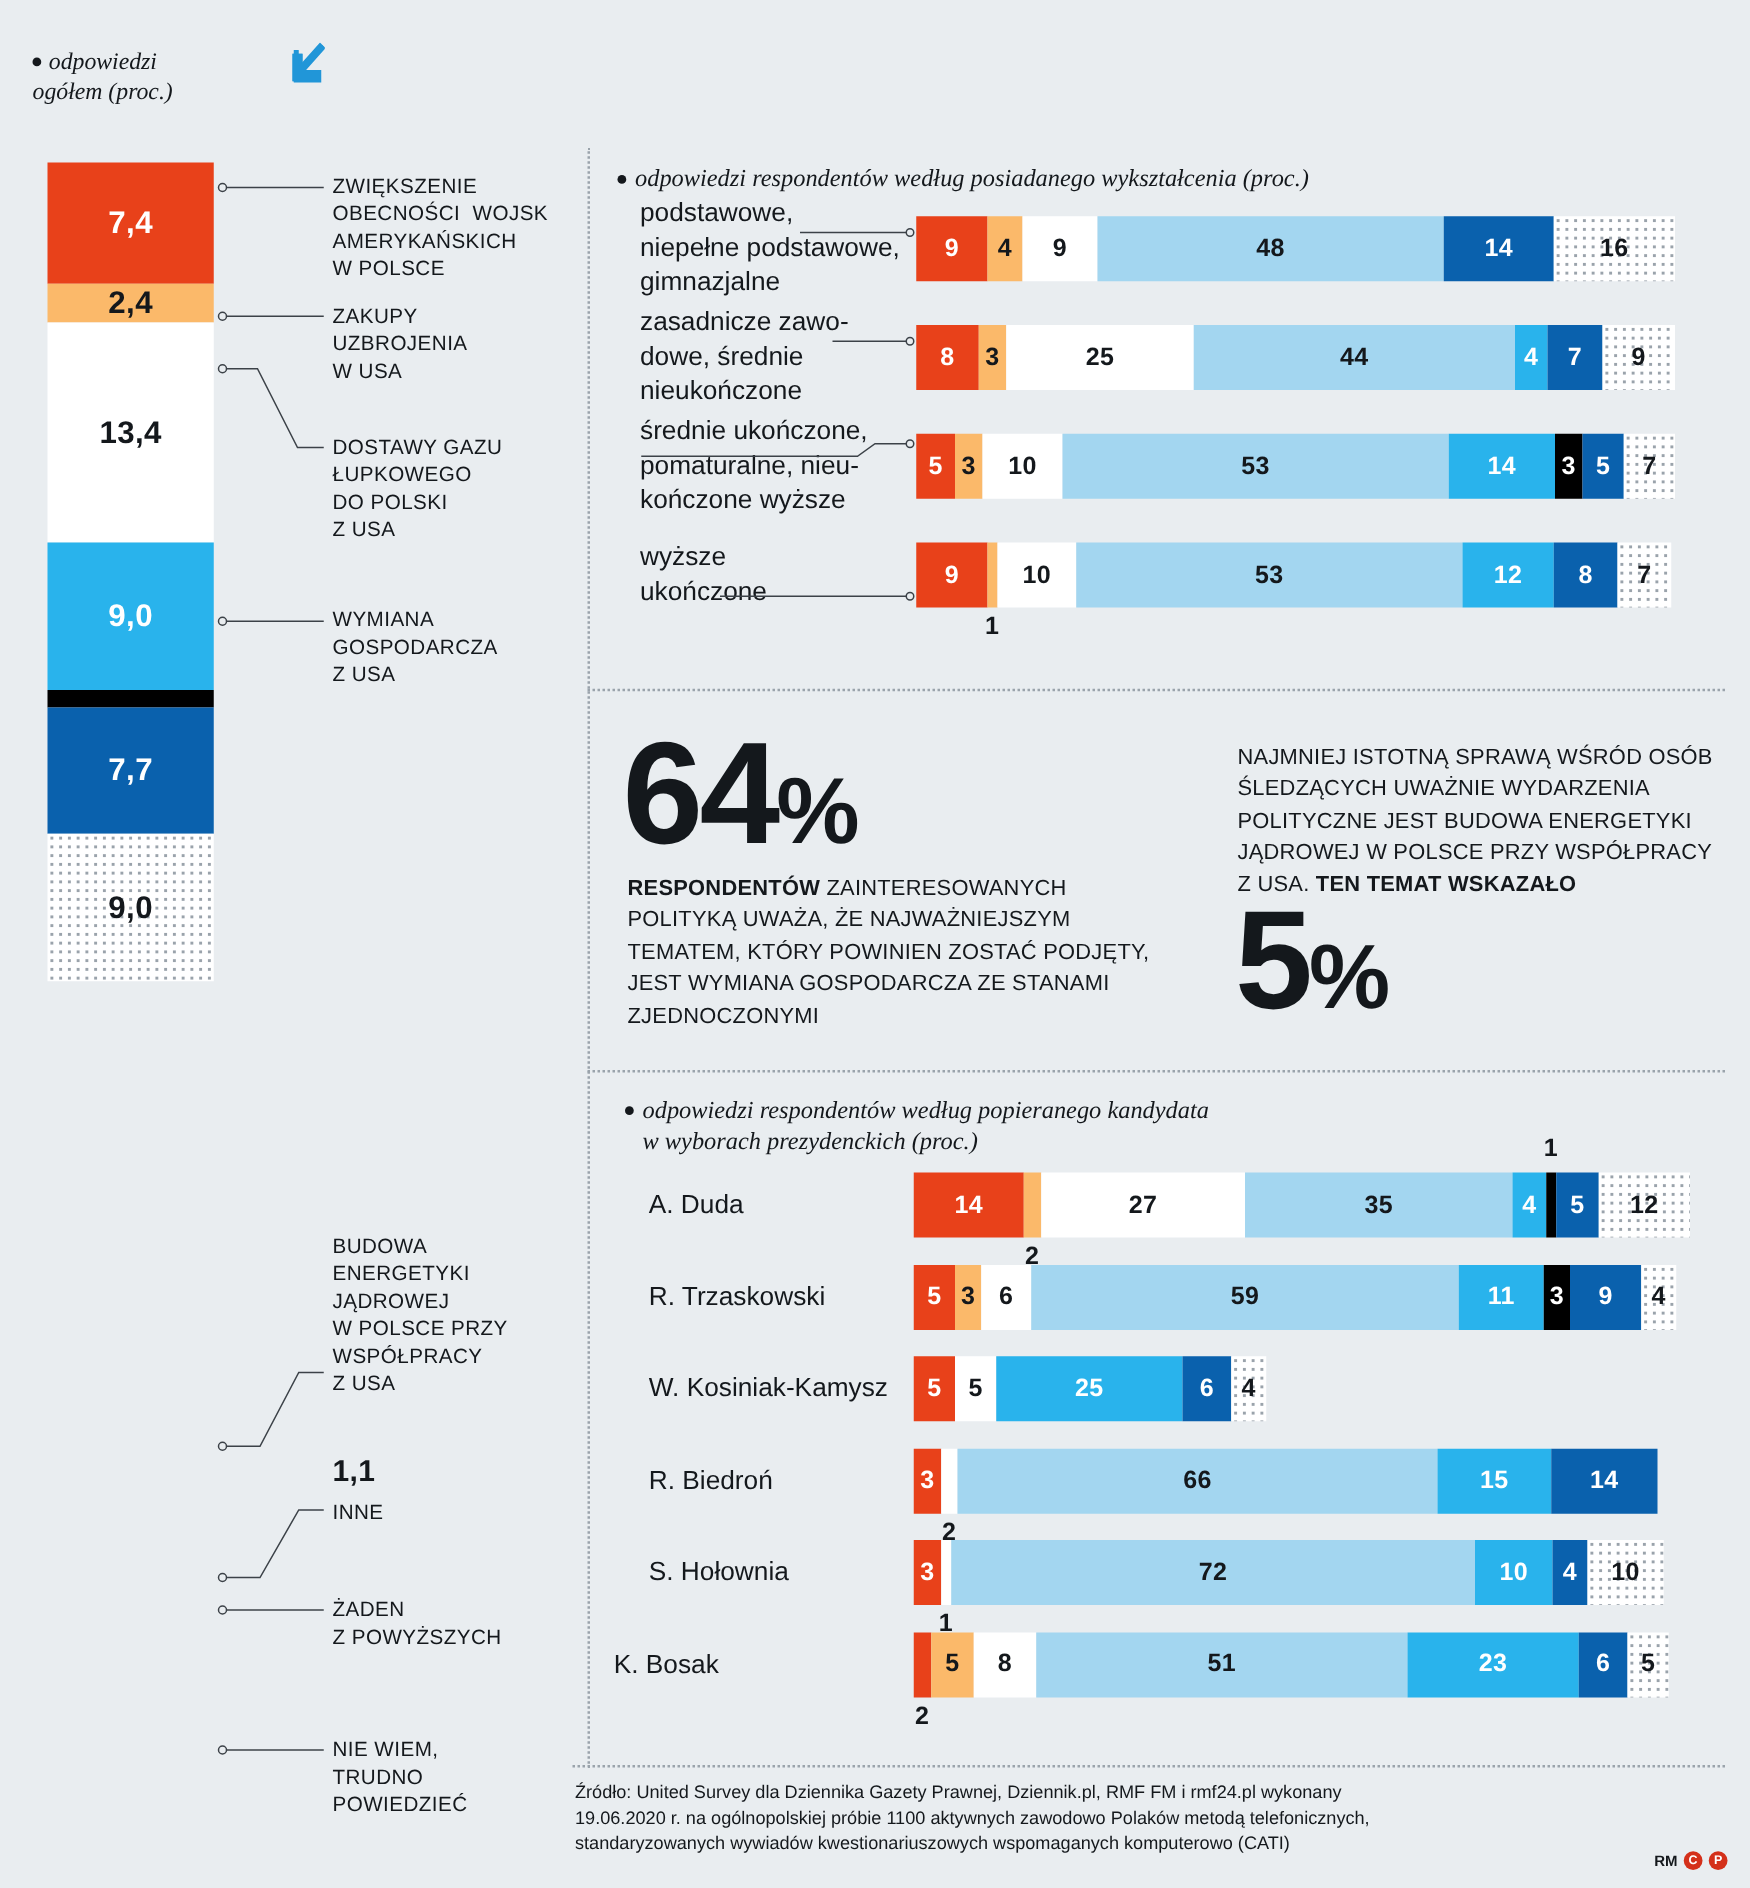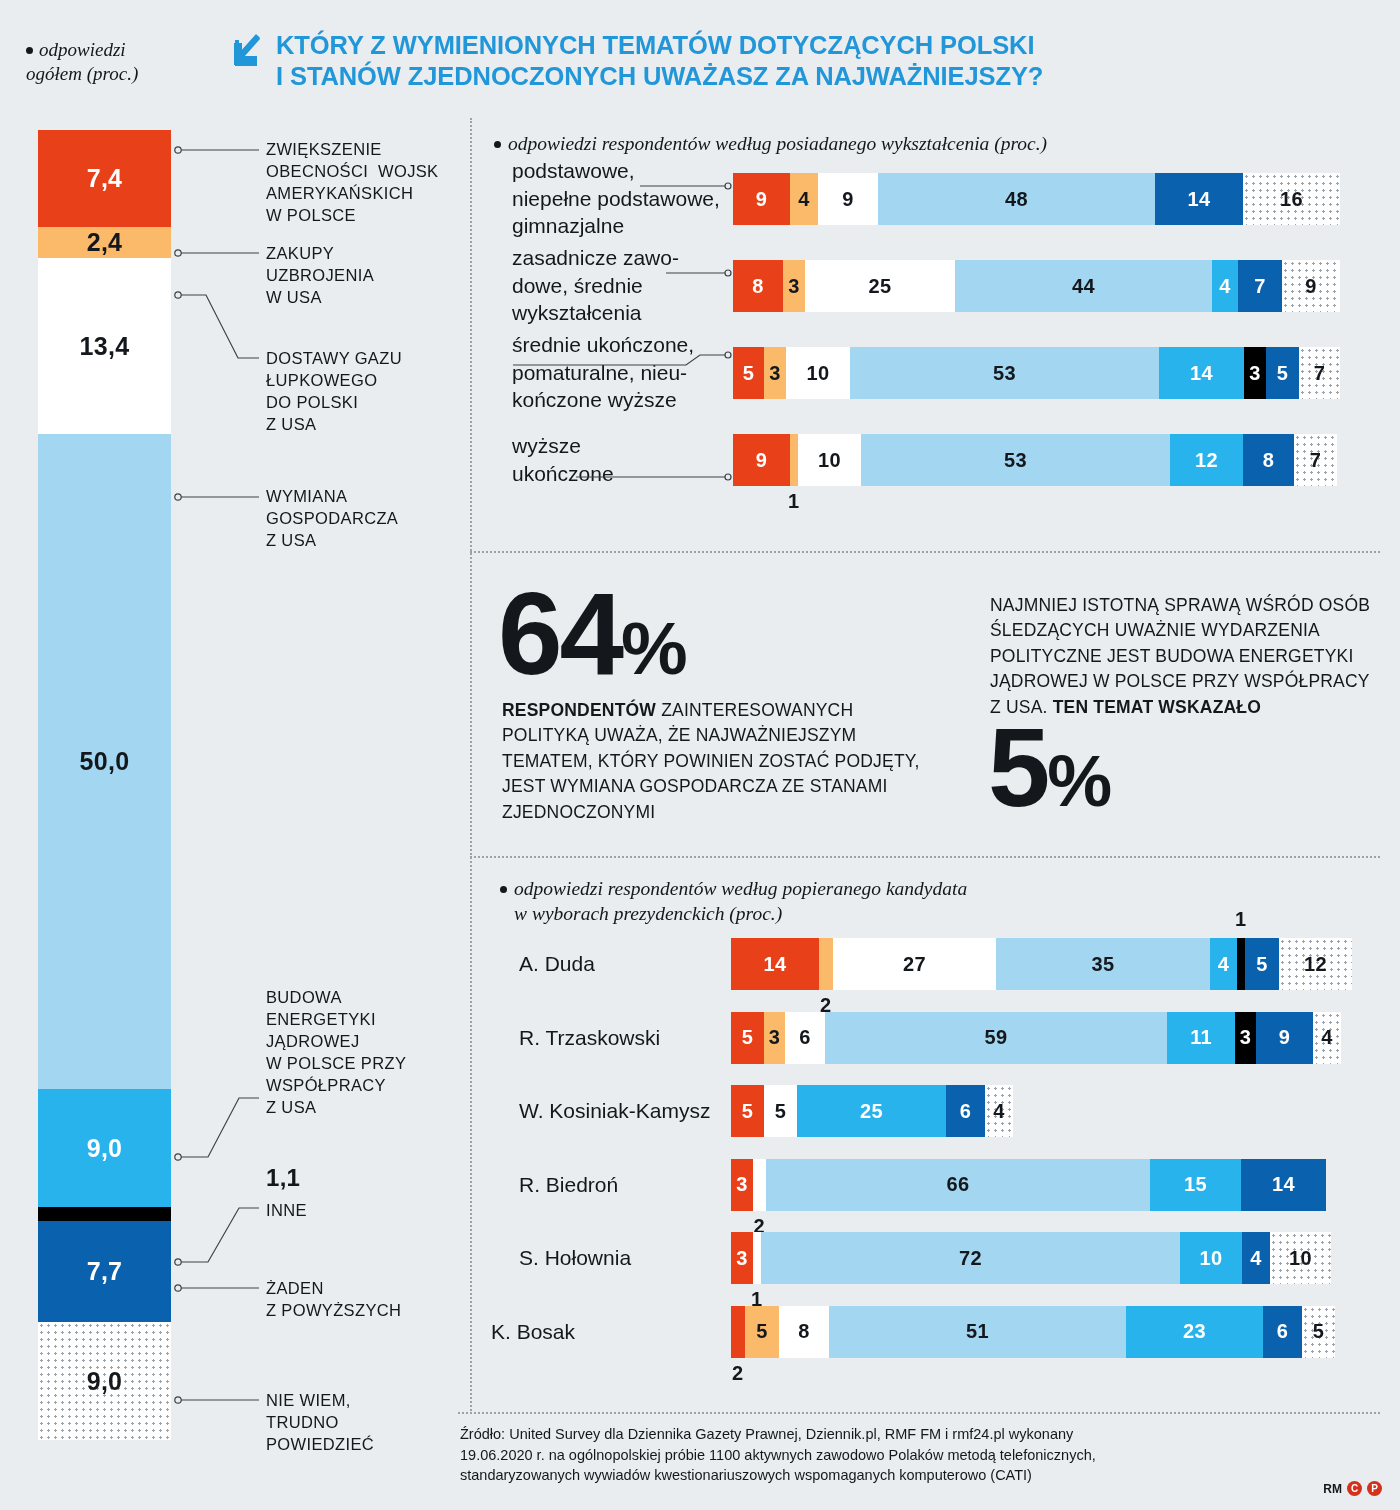--- a/index.html
+++ b/index.html
@@ -114,23 +114,20 @@
 
   <div id="overall-bar">
       <div class="ov-seg" style="height: 97px; background: rgb(232, 65, 26); color: rgb(255, 255, 255);">
         <span>7,4</span>
       </div>
       <div class="ov-seg" style="height: 31px; background: rgb(251, 185, 106); color: rgb(20, 24, 28);">
         <span>2,4</span>
       </div>
       <div class="ov-seg" style="height: 176px; background: rgb(255, 255, 255); color: rgb(20, 24, 28);">
         <span>13,4</span>
-      </div>
-      <div class="ov-seg" style="height: 655px; background: rgb(163, 214, 240); color: rgb(20, 24, 28);">
-        <span>50,0</span>
       </div>
       <div class="ov-seg" style="height: 118px; background: rgb(41, 179, 236); color: rgb(255, 255, 255);">
         <span>9,0</span>
       </div>
       <div class="ov-seg" style="height: 14px; background: rgb(0, 0, 0); color: rgb(20, 24, 28);"></div>
       <div class="ov-seg" style="height: 101px; background: rgb(10, 97, 173); color: rgb(255, 255, 255);">
         <span>7,7</span>
       </div>
       <div class="ov-seg dotted" style="height: 118px; color: rgb(20, 24, 28);">
         <span>9,0</span>
@@ -176,24 +173,20 @@
 
 <div id="header">
   <span class="arrow-icon">
     <svg width="30" height="34" viewBox="0 0 30 34">
       <path d="M26,2 L10,21 L10,9 L2,9 L2,31 L24,31 L24,23 L12,23 L28,5 Z" fill="#2196d8"></path>
       <path d="M4,11 L4,29 L22,29 L22,25 L6,25 L6,11 Z" fill="#2196d8"></path>
       <rect x="2" y="9" width="8" height="22" fill="#2196d8"></rect>
       <polygon points="3,32 25,32 25,22 11,22 28,4 24,0 7,19 7,6 3,6" fill="#2196d8"></polygon>
     </svg>
   </span>
-  <div id="header-title">
-    <div>KTÓRY Z WYMIENIONYCH TEMATÓW DOTYCZĄCYCH POLSKI</div>
-    <div>I STANÓW ZJEDNOCZONYCH UWAŻASZ ZA NAJWAŻNIEJSZY?</div>
-  </div>
 </div>
 
 <div class="subhead" style="left:494px;top:131px;width:700px;">
   <span class="dot"></span><span>odpowiedzi respondentów według posiadanego wykształcenia (proc.)</span>
 </div>
 <div id="edu-chart">
     <div class="cat-lbl" style="left: 512px; top: 157px; width: 215px;"><span>podstawowe,</span><br><span>niepełne podstawowe,</span><br><span>gimnazjalne</span></div>
     <div class="hbar" style="left: 733px; top: 173px;">
       <div class="hseg" style="width: 57px; background: rgb(232, 65, 26); color: rgb(255, 255, 255);">
         <span>9</span>
@@ -207,21 +200,21 @@
       <div class="hseg" style="width: 277px; background: rgb(163, 214, 240); color: rgb(20, 24, 28);">
         <span>48</span>
       </div>
       <div class="hseg" style="width: 88px; background: rgb(10, 97, 173); color: rgb(255, 255, 255);">
         <span>14</span>
       </div>
       <div class="hseg dotted" style="width: 97px; color: rgb(20, 24, 28);">
         <span>16</span>
       </div>
     </div>
-    <div class="cat-lbl" style="left: 512px; top: 244px; width: 215px;"><span>zasadnicze zawo-</span><br><span>dowe, średnie</span><br><span>wykształcenia</span></div>
+    <div class="cat-lbl" style="left: 512px; top: 244px; width: 215px;"><span>zasadnicze zawo-</span><br><span>dowe, średnie</span><br><span>nieukończone</span></div>
     <div class="hbar" style="left: 733px; top: 260px;">
       <div class="hseg" style="width: 50px; background: rgb(232, 65, 26); color: rgb(255, 255, 255);">
         <span>8</span>
       </div>
       <div class="hseg" style="width: 22px; background: rgb(251, 185, 106); color: rgb(20, 24, 28);">
         <span>3</span>
       </div>
       <div class="hseg" style="width: 150px; background: rgb(255, 255, 255); color: rgb(20, 24, 28);">
         <span>25</span>
       </div>

